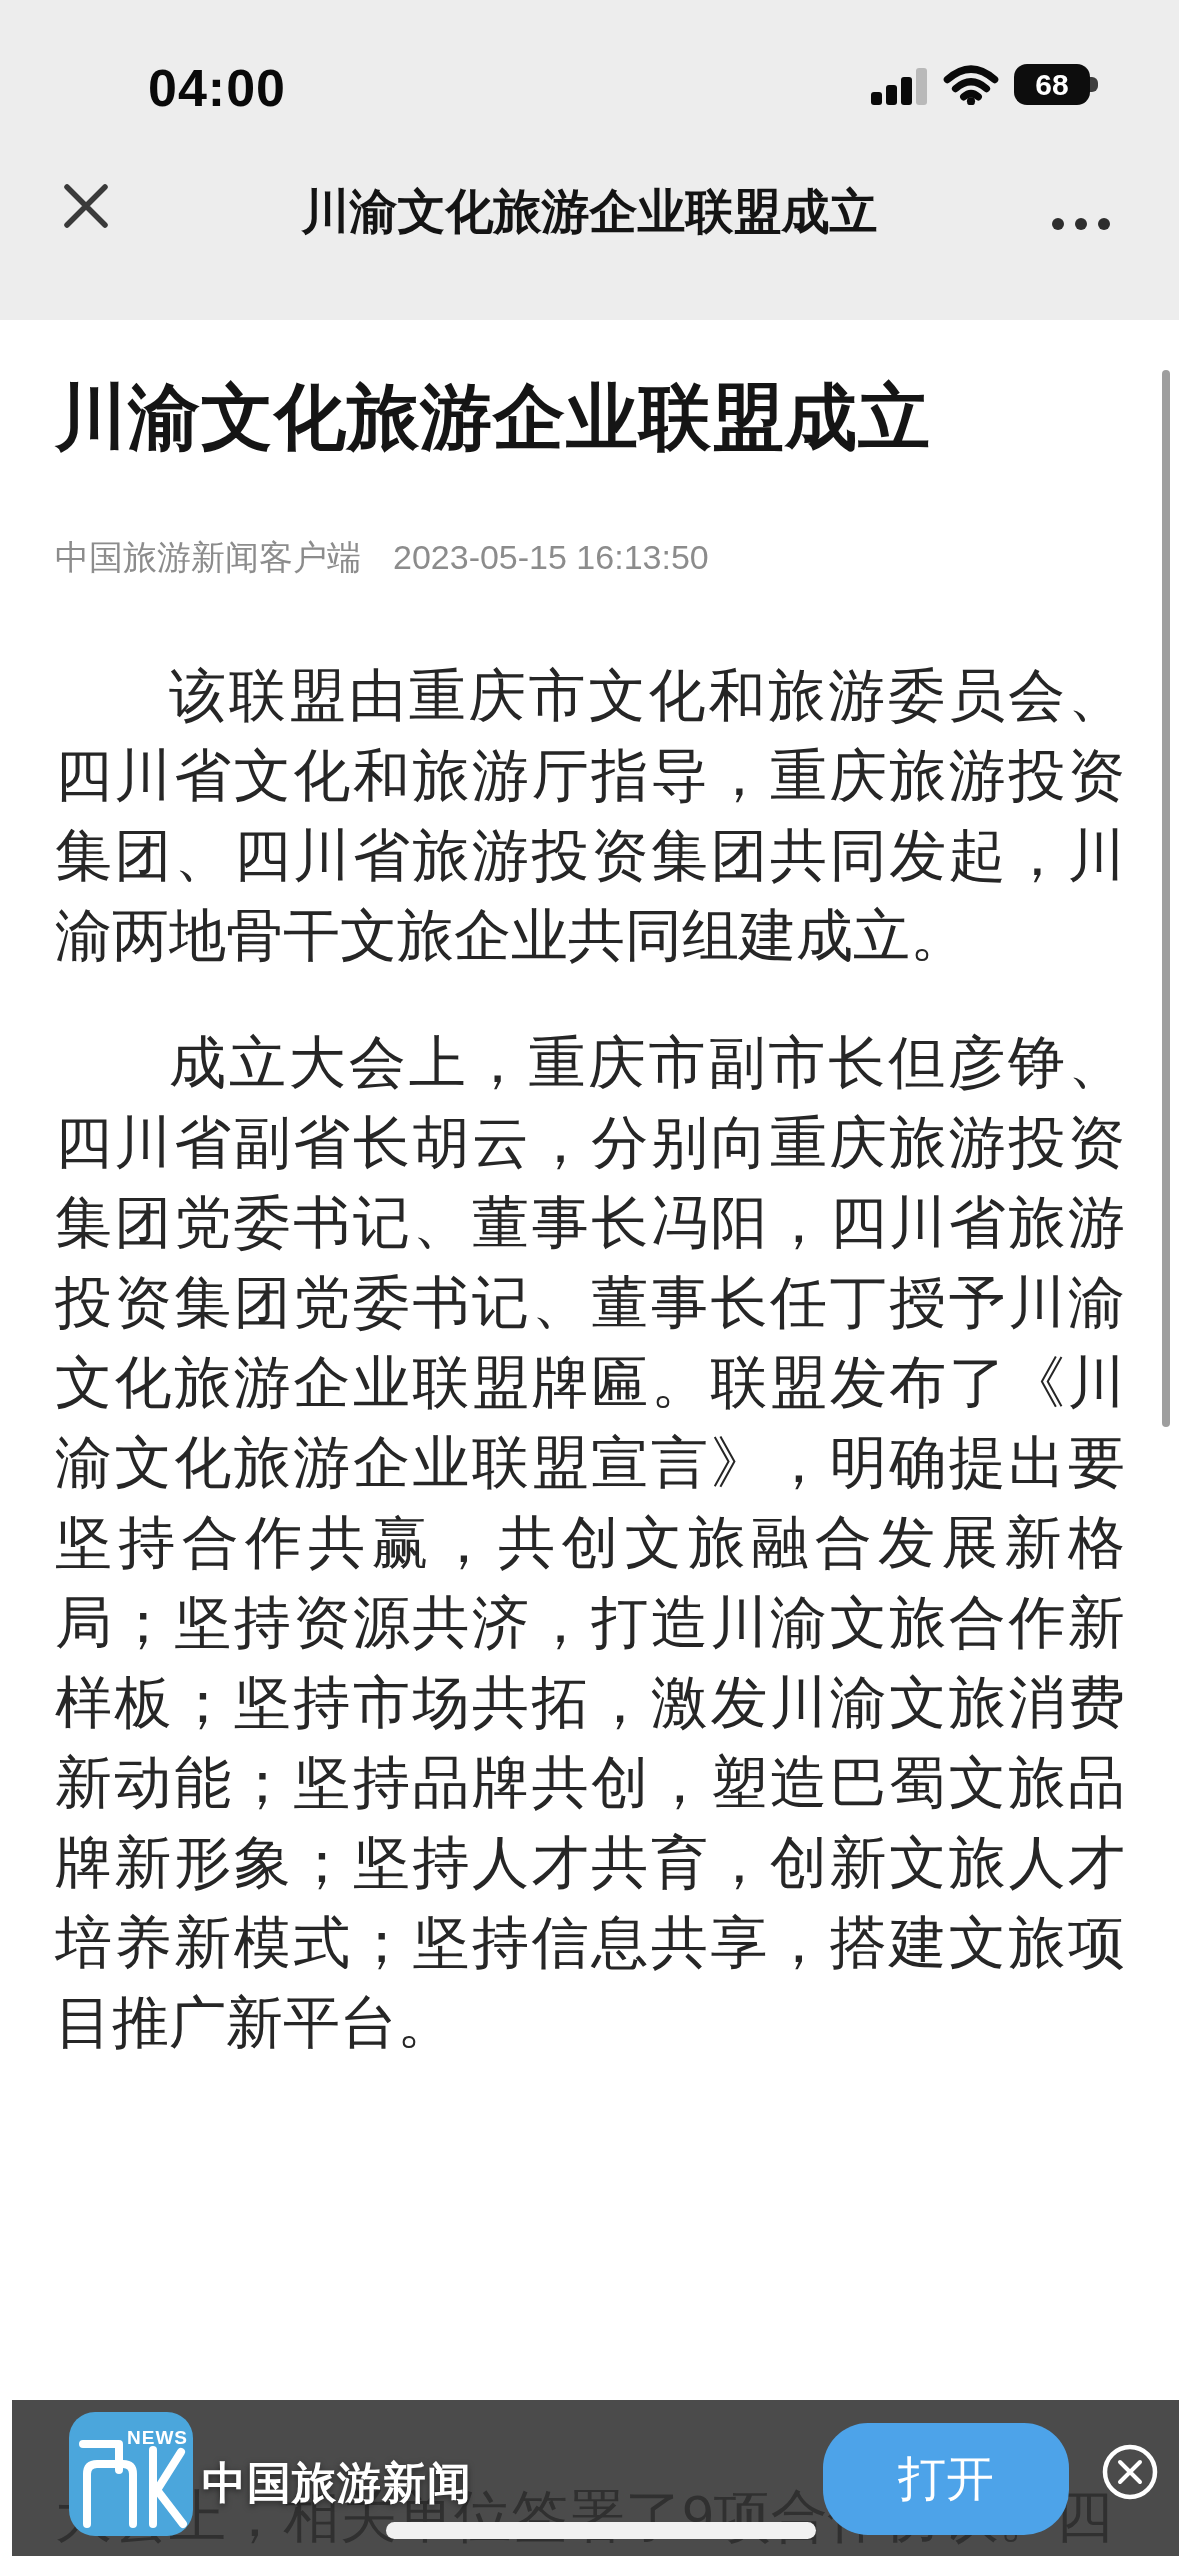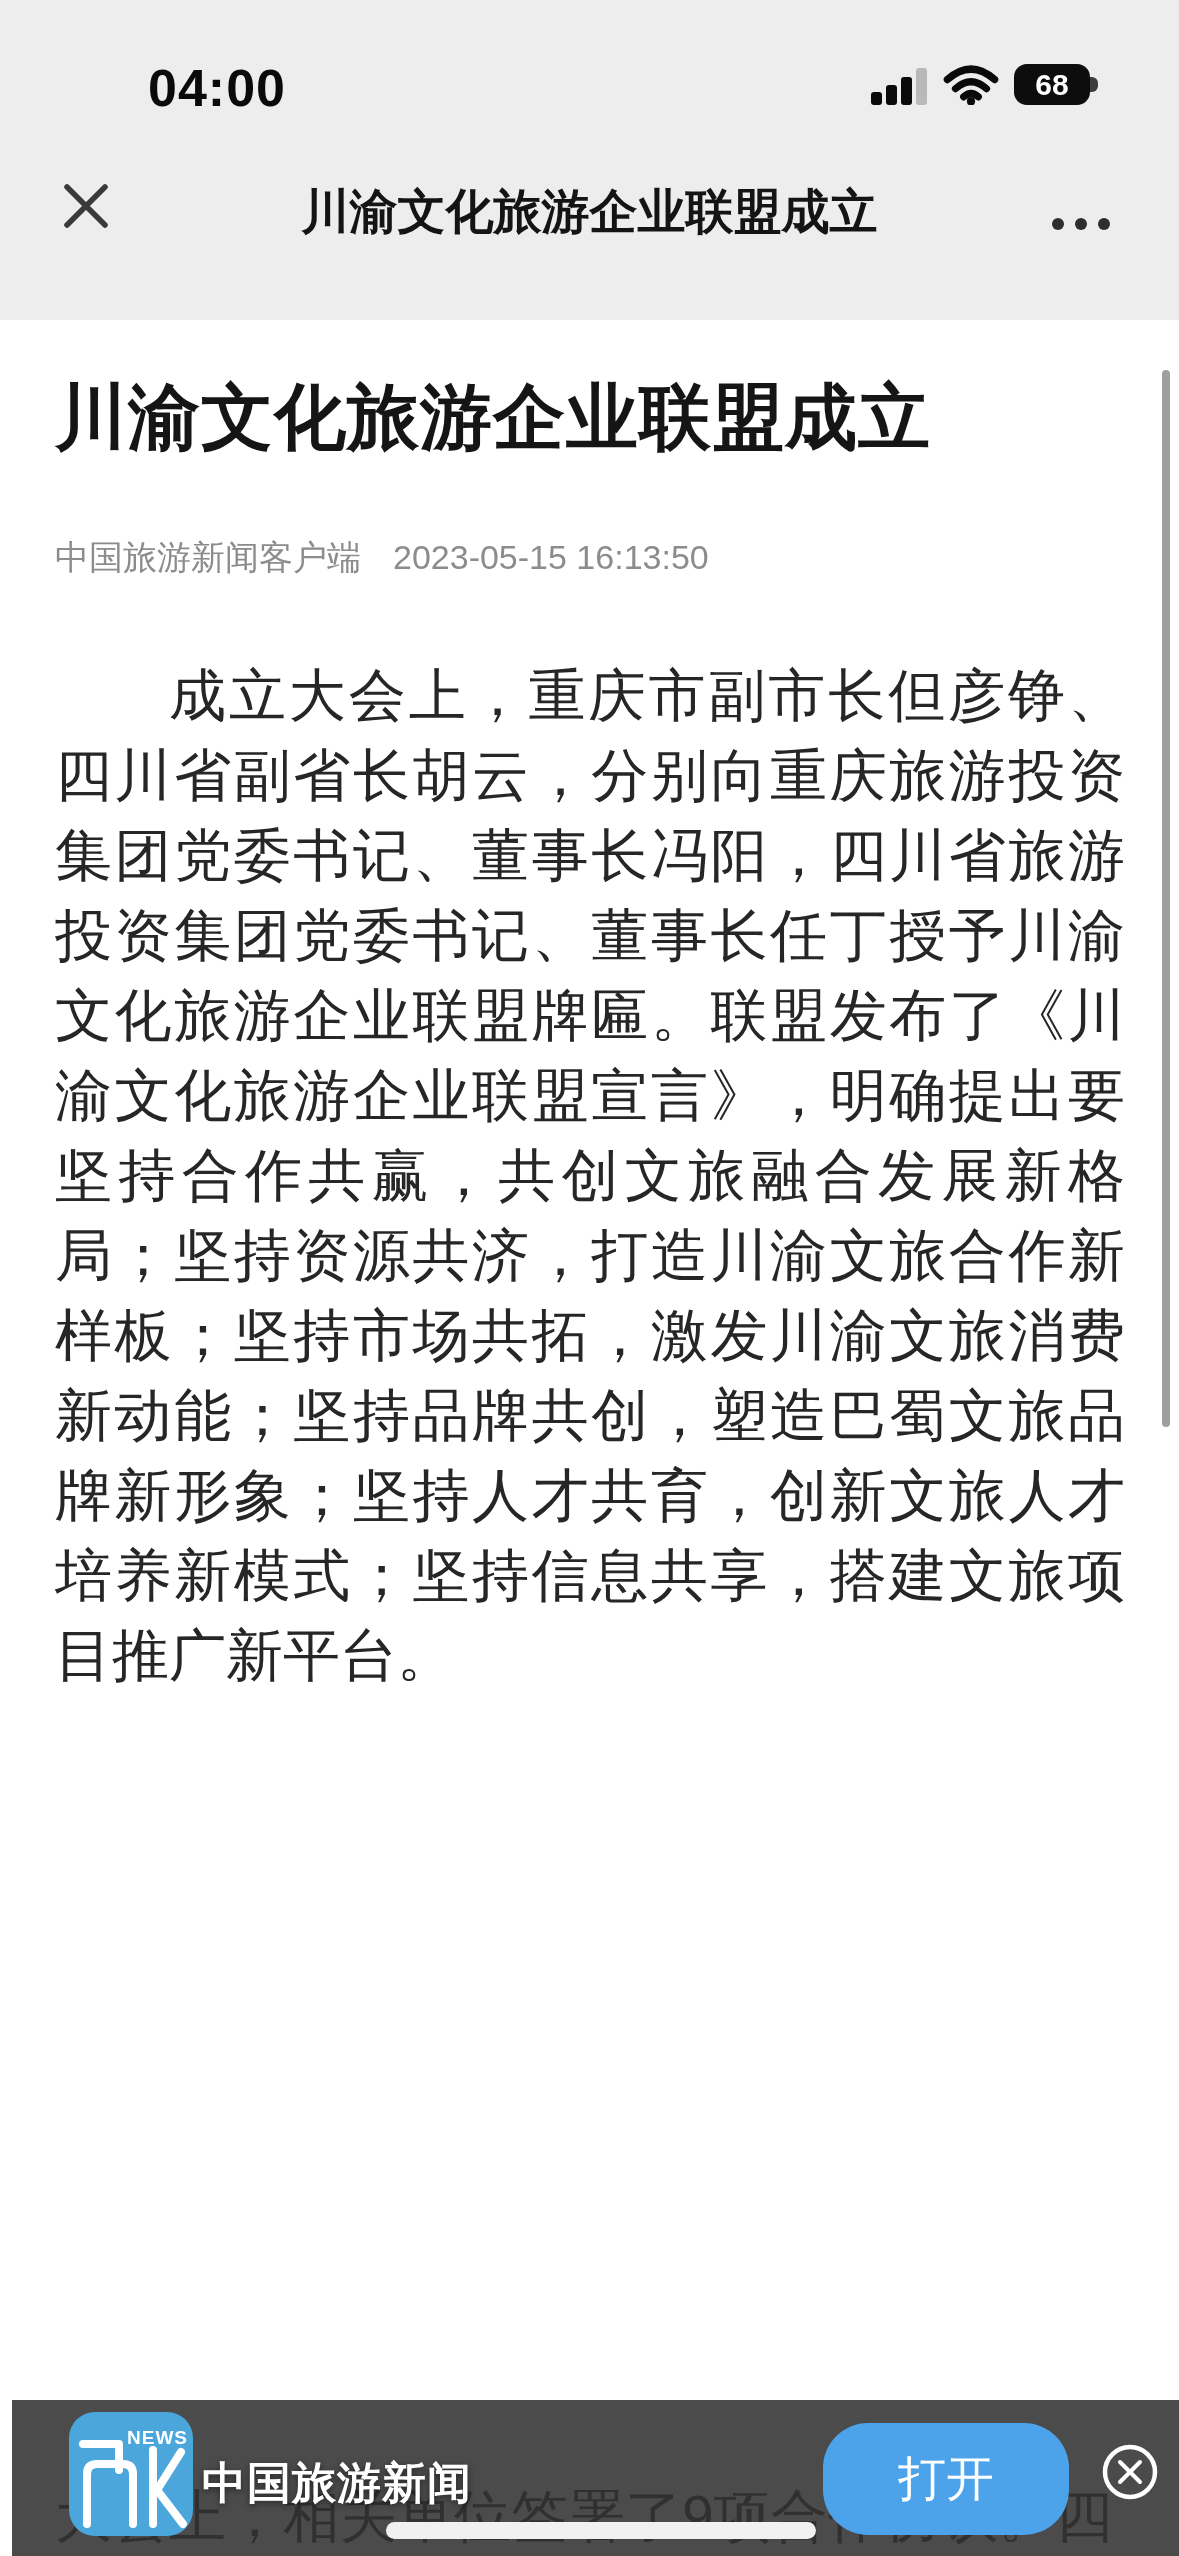--- a/index.html
+++ b/index.html
@@ -96,20 +96,21 @@
         </div>
     </div>
   </div>
 
   <div id="article">
     <h1 class="article-title">川渝文化旅游企业联盟成立</h1>
     <div class="byline">
       <span>中国旅游新闻客户端</span><span class="dt">2023-05-15 16:13:50</span>
     </div>
     <div id="paras">
+        <p>该联盟由重庆市文化和旅游委员会、四川省文化和旅游厅指导，重庆旅游投资集团、四川省旅游投资集团共同发起，川渝两地骨干文旅企业共同组建成立。</p>
         <p>成立大会上，重庆市副市长但彦铮、四川省副省长胡云，分别向重庆旅游投资集团党委书记、董事长冯阳，四川省旅游投资集团党委书记、董事长任丁授予川渝文化旅游企业联盟牌匾。联盟发布了《川渝文化旅游企业联盟宣言》，明确提出要坚持合作共赢，共创文旅融合发展新格局；坚持资源共济，打造川渝文旅合作新样板；坚持市场共拓，激发川渝文旅消费新动能；坚持品牌共创，塑造巴蜀文旅品牌新形象；坚持人才共育，创新文旅人才培养新模式；坚持信息共享，搭建文旅项目推广新平台。</p>
       </div>
     <div class="occluded-line">大会上，相关单位签署了9项合作协议。四</div>
   </div>
 
   <div id="scrollbar"></div>
 
   <div id="banner">
     <svg class="app-icon" viewBox="0 0 124 124">
       <rect x="0" y="0" width="124" height="124" rx="26" fill="#4ba6dc"></rect>

